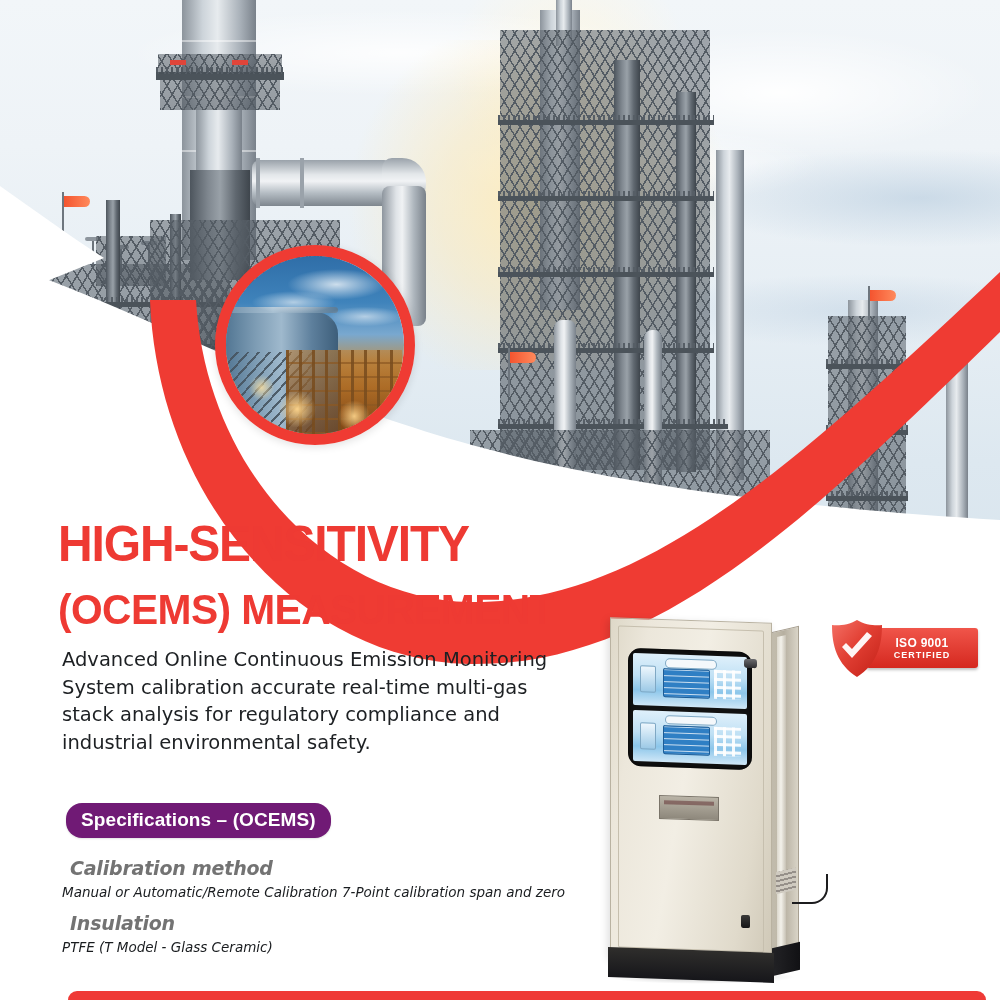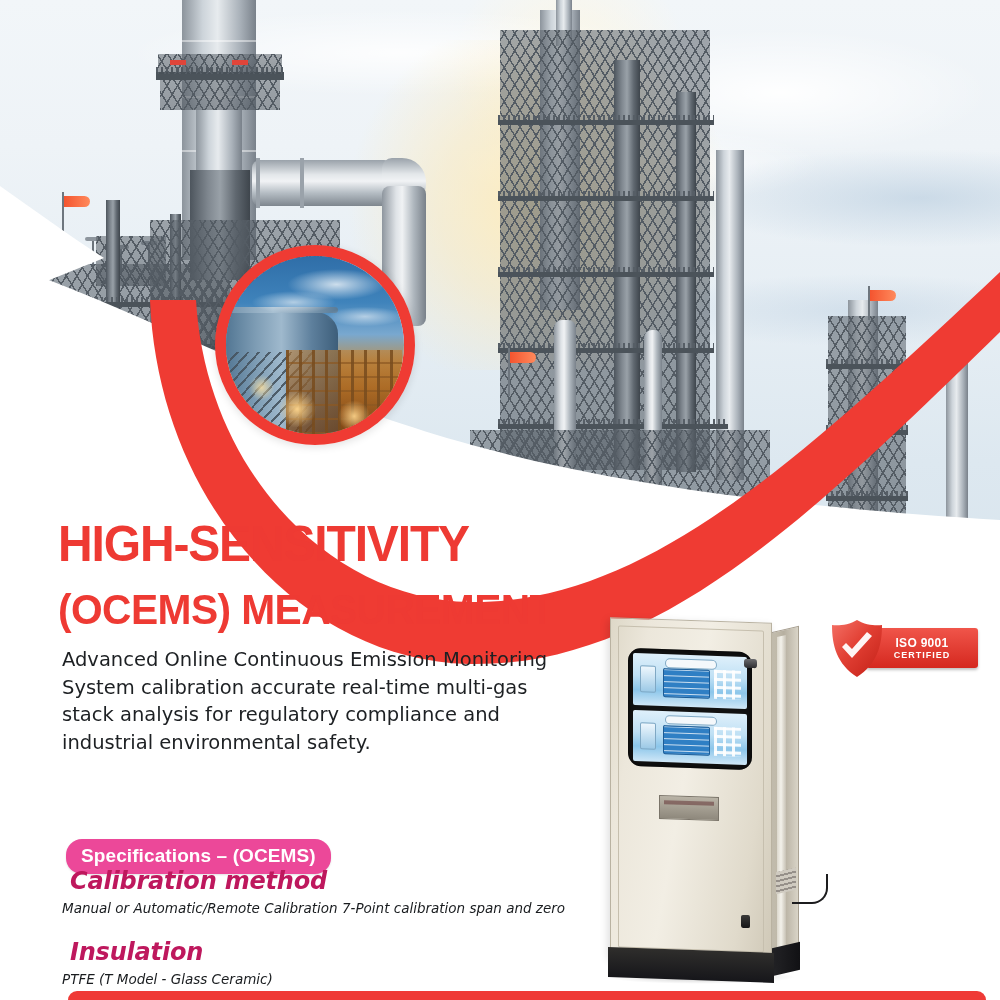--- a/index.html
+++ b/index.html
@@ -94,25 +94,25 @@
   
   .h1{position:absolute;left:58px;top:519px;font-size:50px;line-height:1.02;font-weight:bold;
     color:#ee3a33;letter-spacing:-1.2px;transform:scaleX(.96);transform-origin:left top;white-space:nowrap;}
   .h2{position:absolute;left:58px;top:589px;font-size:42px;line-height:1.02;font-weight:bold;
     color:#ee3a33;letter-spacing:-.6px;transform:scaleX(.97);transform-origin:left top;white-space:nowrap;}
 
   .lead{position:absolute;left:62px;top:646px;width:510px;font-size:19.5px;line-height:1.42;
     color:#1d2023;font-family:"DejaVu Sans","Liberation Sans",sans-serif;}
 
   
-  .specbadge{position:absolute;left:66px;top:803px;background:#ec4899;color:#fff;
+  .specbadge{position:absolute;left:66px;top:803px;background:#701a75;color:#fff;
     padding:6px 15px 7px;border-radius:16px;font-size:19px;font-weight:bold;letter-spacing:.1px;
-    box-shadow:0 1px 2px rgba(0,0,0,.12);margin-top:36px;}
+    box-shadow:0 1px 2px rgba(0,0,0,.12);}
   .specs{position:absolute;left:62px;top:847px;width:520px;}
-  .spec-title{font-size:24px;font-weight:bold;font-style:italic;color:#be185d;margin:20px 0 3px 8px;
+  .spec-title{font-size:19px;font-weight:bold;font-style:italic;color:#737373;margin:10px 0 3px 8px;
     font-family:"DejaVu Sans","Liberation Sans",sans-serif;letter-spacing:-.2px;}
   .spec-body{font-size:13.5px;font-style:italic;color:#191c1f;line-height:1.5;
     font-family:"DejaVu Sans","Liberation Sans",sans-serif;}
   .spec-item{margin-bottom:6px;}
 
   
   .iso{position:absolute;left:822px;top:618px;width:158px;height:62px;}
   .iso-ribbon{position:absolute;left:44px;top:10px;width:112px;height:40px;border-radius:3px;
     background:linear-gradient(180deg,#f0554a,#d5281f);box-shadow:0 2px 3px rgba(0,0,0,.25);
     display:flex;flex-direction:column;align-items:center;justify-content:center;color:#fff;}

